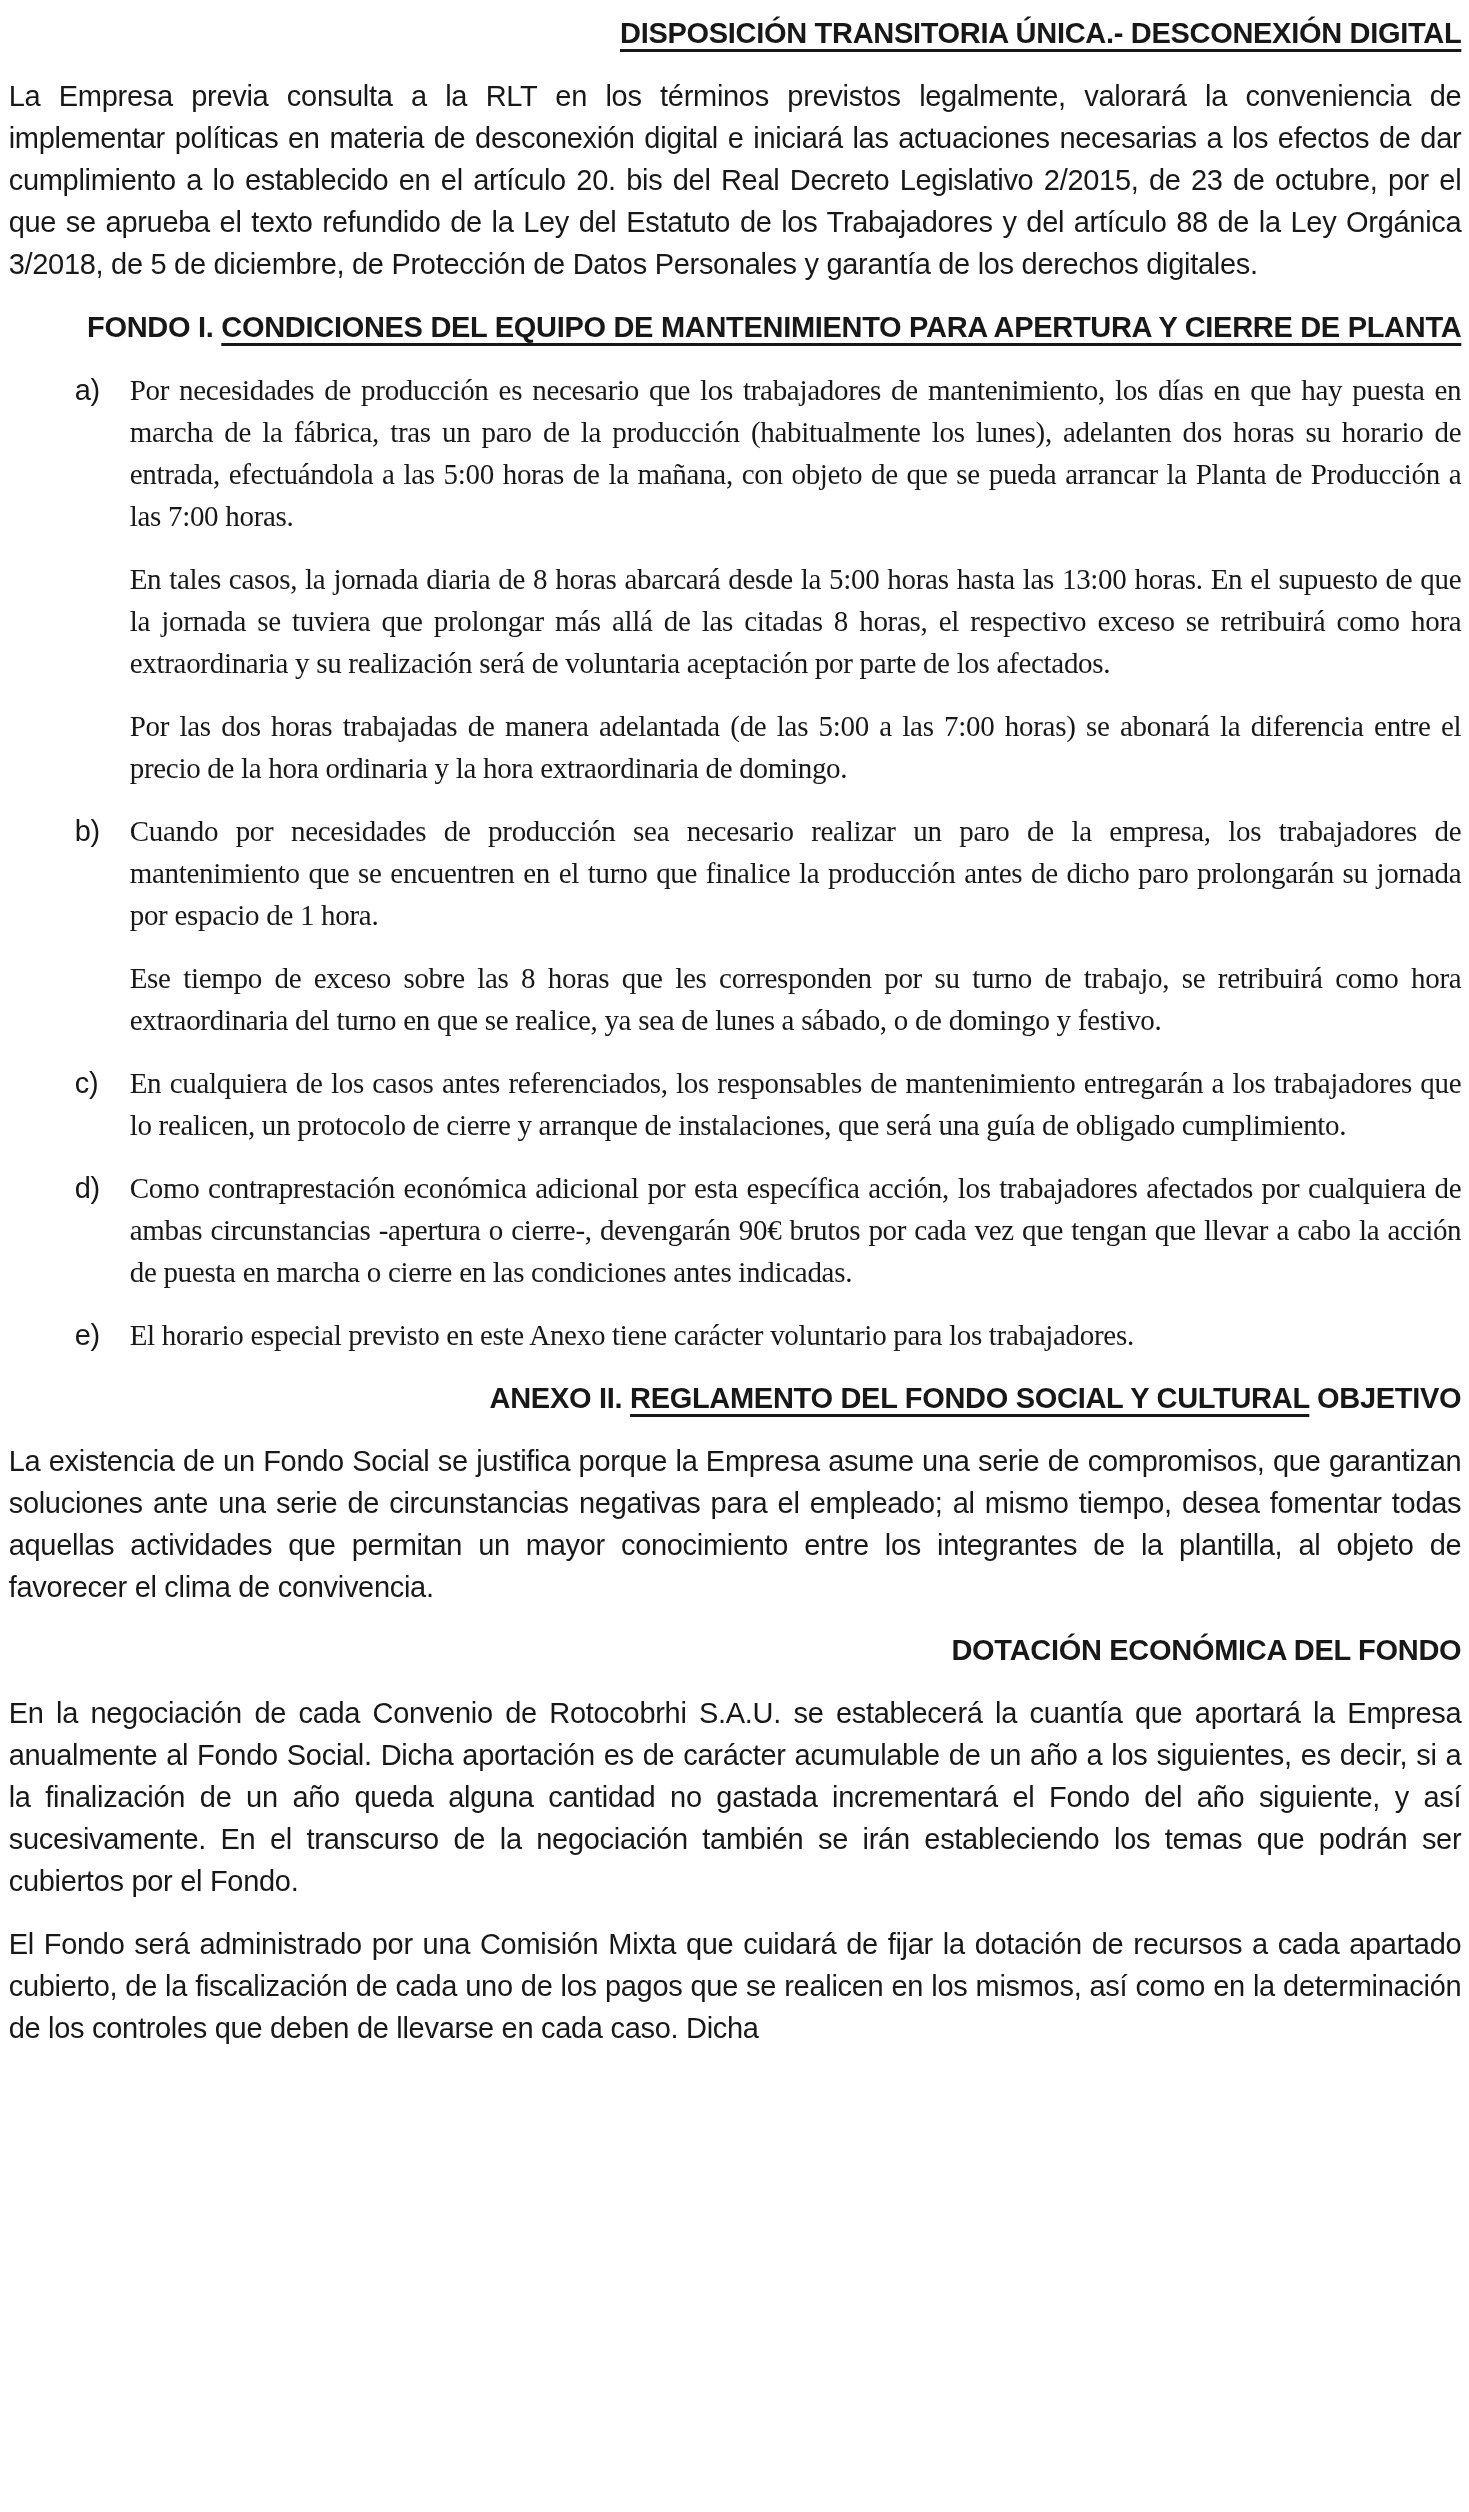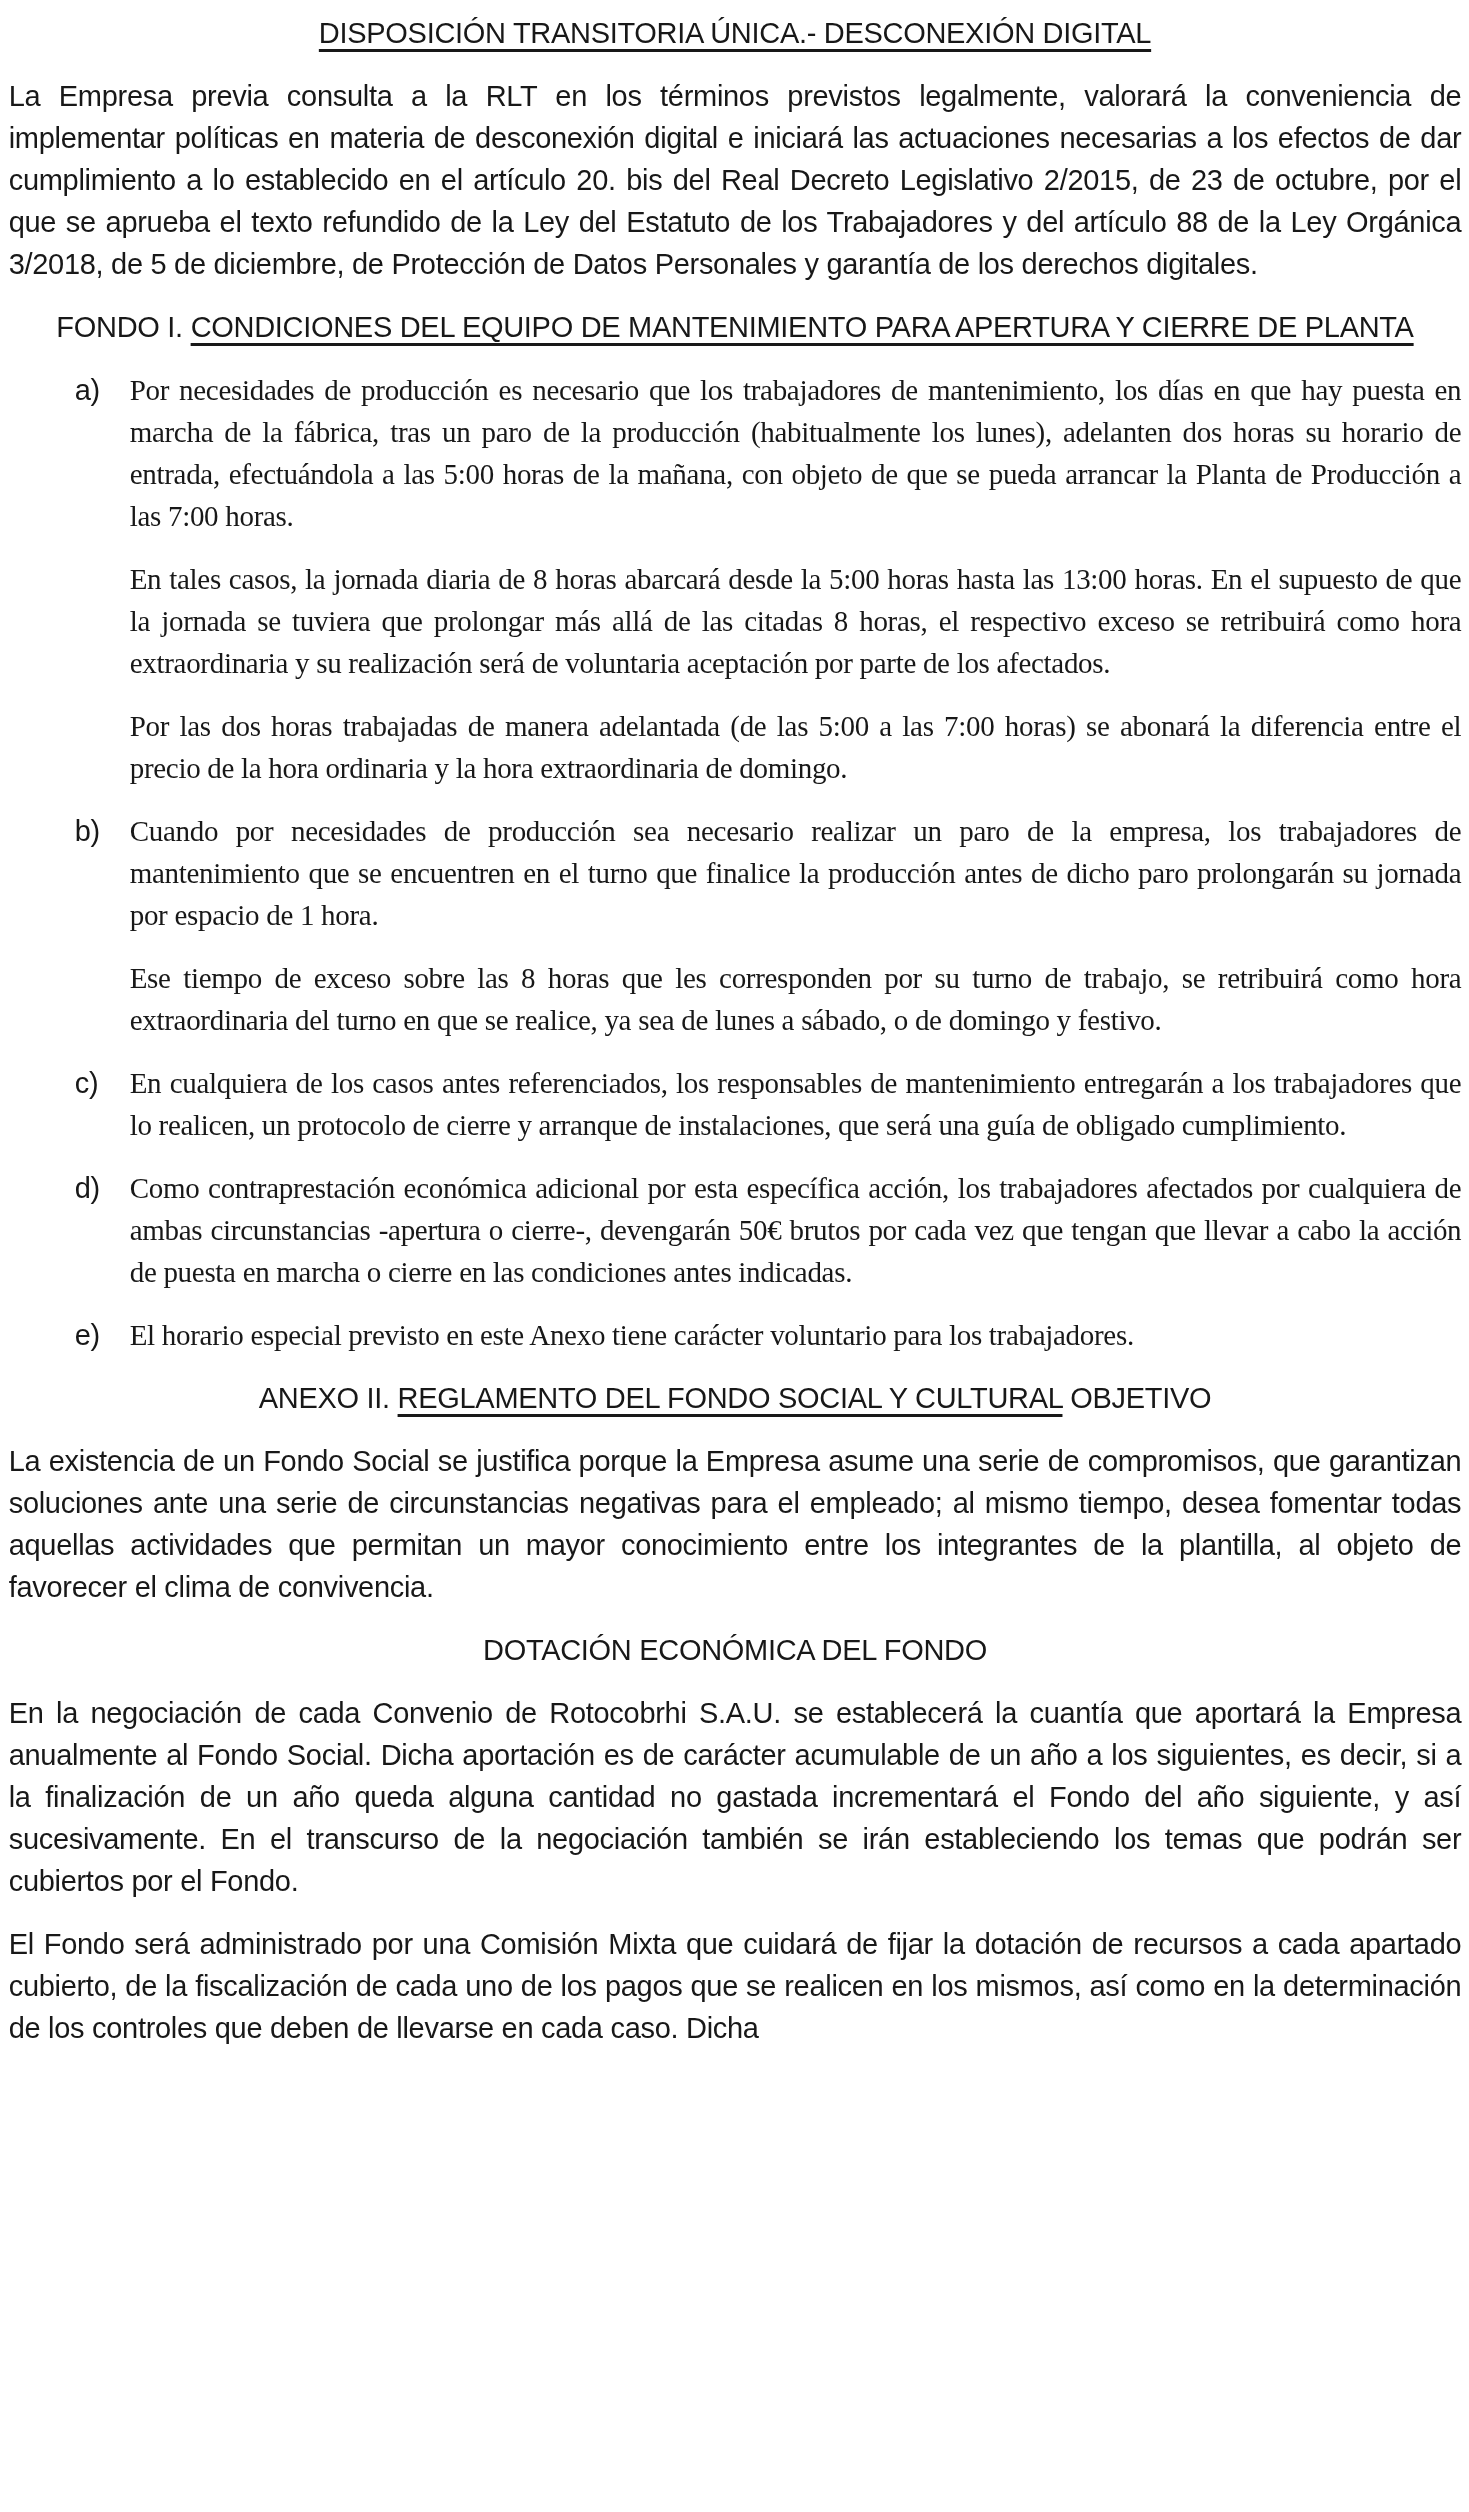--- a/index.html
+++ b/index.html
@@ -25,24 +25,24 @@
     font-size: 29px;
     line-height: 42px;
     text-align: justify;
     letter-spacing: -0.3px;
     margin: 21px 0;
     hyphens: none;
   }
   .heading {
     font-size: 29px;
     line-height: 42px;
-    font-weight: 400;
+    font-weight: 700;
     letter-spacing: -0.3px;
     margin: 13px 0 21px 0;
-    text-align: center;
+    text-align: right;
   }
   .heading:first-child { margin-top: 0; }
   .u {
     text-decoration: underline;
     text-decoration-thickness: 2.6px;
     text-underline-offset: 6.1px;
   }
   .list { margin: 21px 0; }
   .list-item {
     display: flex;
@@ -94,21 +94,21 @@
     <div class="list-item">
       <div class="list-marker">c)</div>
       <div class="item-body">
         <p class="para">En cualquiera de los casos antes referenciados, los responsables de mantenimiento entregarán a los trabajadores que lo realicen, un protocolo de cierre y arranque de instalaciones, que será una guía de obligado cumplimiento.</p>
       </div>
     </div>
 
     <div class="list-item">
       <div class="list-marker">d)</div>
       <div class="item-body">
-        <p class="para">Como contraprestación económica adicional por esta específica acción, los trabajadores afectados por cualquiera de ambas circunstancias -apertura o cierre-, devengarán 50€ brutos por cada vez que tengan que llevar a cabo la acción de puesta en marcha o cierre en las condiciones antes indicadas.</p>
+        <p class="para">Como contraprestación económica adicional por esta específica acción, los trabajadores afectados por cualquiera de ambas circunstancias -apertura o cierre-, devengarán 90€ brutos por cada vez que tengan que llevar a cabo la acción de puesta en marcha o cierre en las condiciones antes indicadas.</p>
       </div>
     </div>
 
     <div class="list-item">
       <div class="list-marker">e)</div>
       <div class="item-body">
         <p class="para">El horario especial previsto en este Anexo tiene carácter voluntario para los trabajadores.</p>
       </div>
     </div>
 

